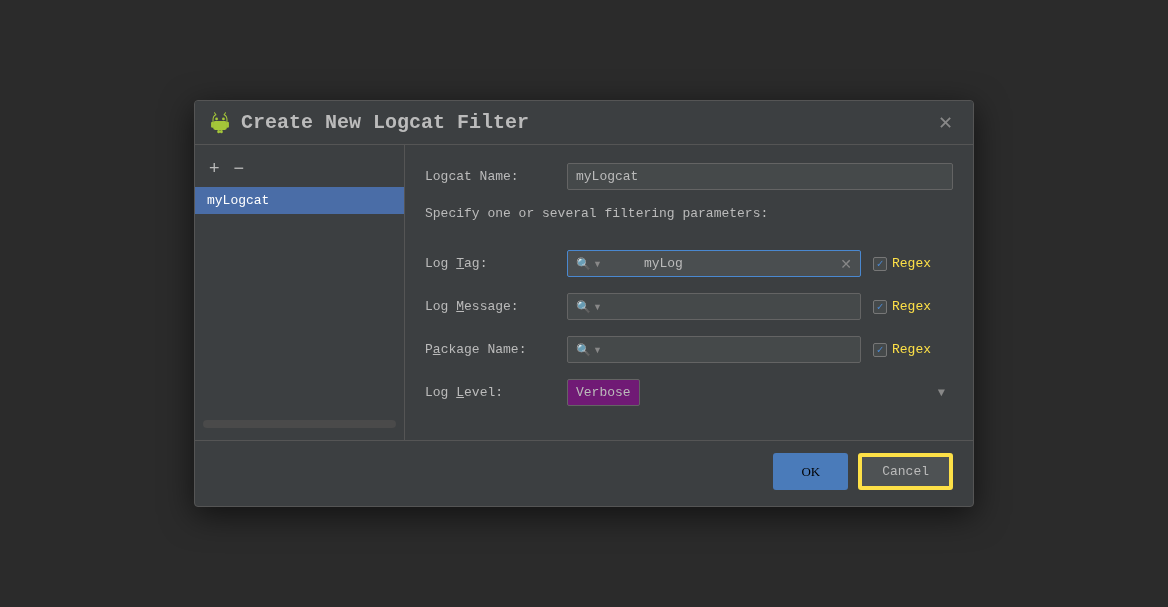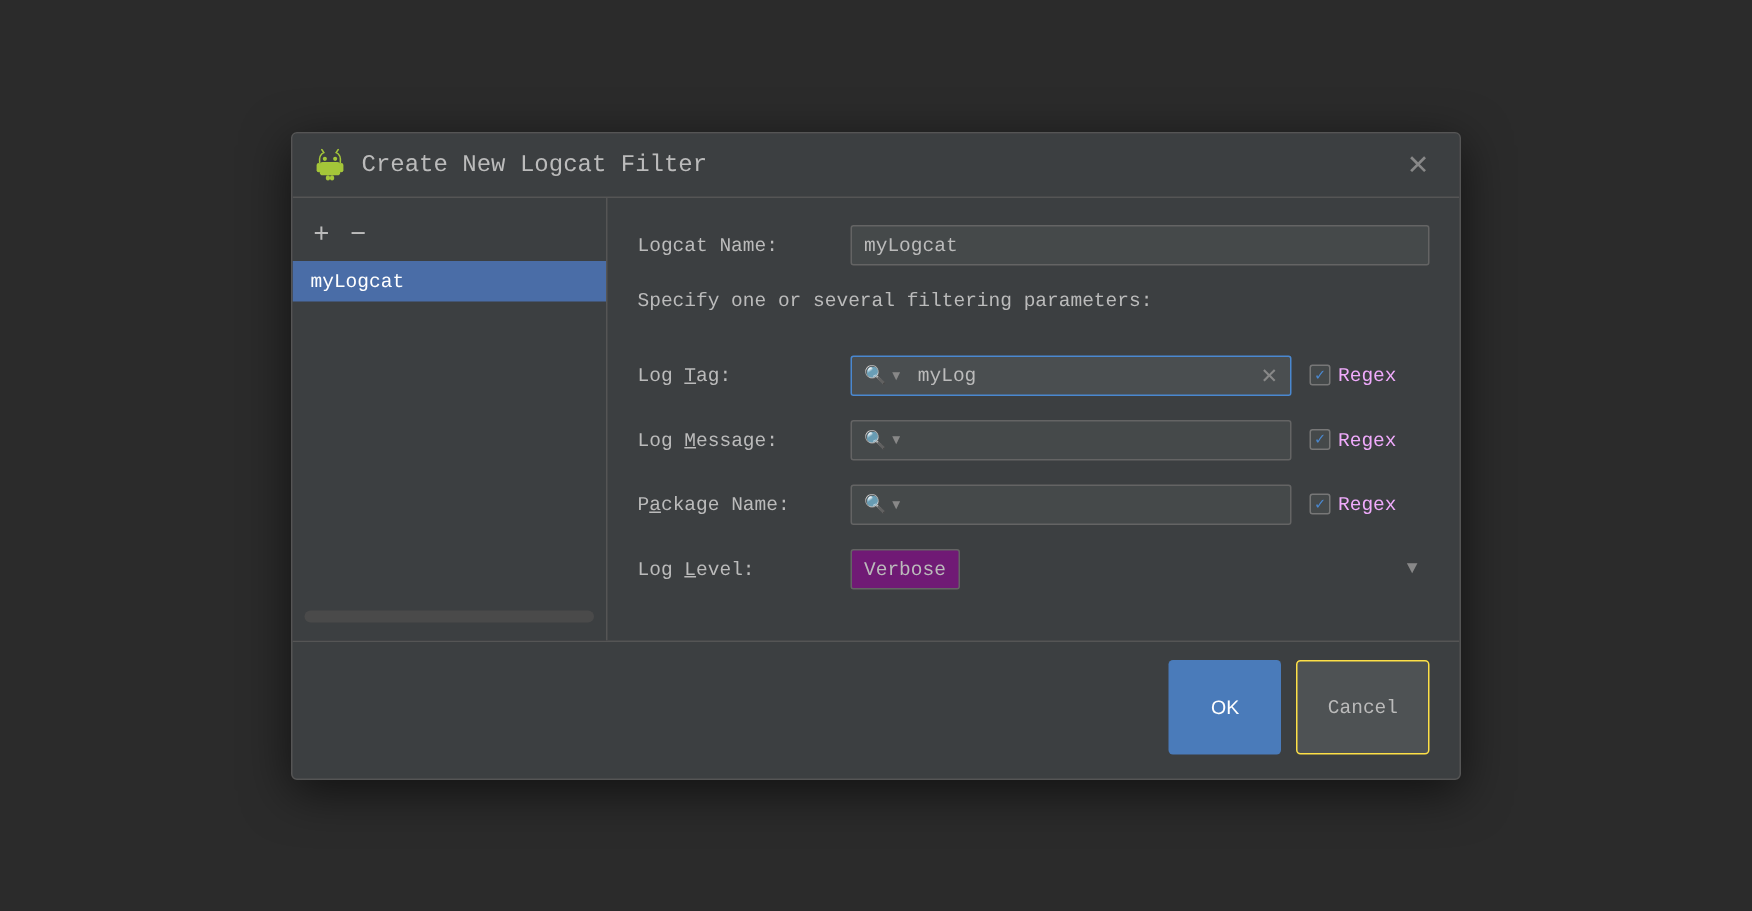--- a/index.html
+++ b/index.html
@@ -37,22 +37,22 @@
       gap: 10px;
     }
 
     .android-icon {
       width: 22px;
       height: 22px;
     }
 
     .title-text {
       color: #bbbbbb;
-      font-size: 16px;
-      font-weight: normal;
+      font-size: 20px;
+      font-weight: bold;
     }
 
     .close-btn {
       background: none;
       border: none;
       color: #888;
       font-size: 18px;
       cursor: pointer;
       padding: 2px 6px;
       border-radius: 2px;
@@ -186,20 +186,21 @@
 
     .search-input {
       flex: 1;
       background: transparent;
       border: none;
       color: #bbbbbb;
       font-family: inherit;
       font-size: 13px;
       padding: 5px 4px;
       outline: none;
+      margin-left: 32px;
     }
 
     .clear-btn {
       background: none;
       border: none;
       color: #888;
       padding: 0 8px;
       cursor: pointer;
       font-size: 14px;
       display: flex;
@@ -227,21 +228,21 @@
     }
 
     .checkbox-custom.checked::after {
       content: '✓';
       color: #4a88d0;
       font-size: 11px;
       font-weight: bold;
     }
 
     .regex-label {
-      color: #f0abfc;
+      color: #fde047;
       font-size: 13px;
     }
 
     .pid-input {
       flex: 1;
       background: #45494a;
       border: 1px solid #646464;
       color: #bbbbbb;
       font-family: inherit;
       font-size: 13px;
@@ -283,33 +284,33 @@
     .dialog-footer {
       display: flex;
       justify-content: flex-end;
       gap: 10px;
       padding: 12px 20px 16px 20px;
       border-top: 1px solid #555;
     }
 
     .btn-ok {
       background: #4a7bba;
-      color: #ffffff;
-      border: none;
-      padding: 24px 28px;
-      font-family: Liberation Sans, sans-serif;
+      color: #000000;
+      border: none;
+      padding: 9px 28px;
+      font-family: Liberation Serif, serif;
       font-size: 13px;
       border-radius: 3px;
       cursor: pointer;
     }
 
     .btn-cancel {
       background: #4e5254;
       color: #bbbbbb;
-      border: 1px solid #fde047;
+      border: 4px solid #fde047;
       padding: 7px 20px;
       font-family: inherit;
       font-size: 13px;
       border-radius: 3px;
       cursor: pointer;
     }
   </style>
 </head>
 <body>
 

